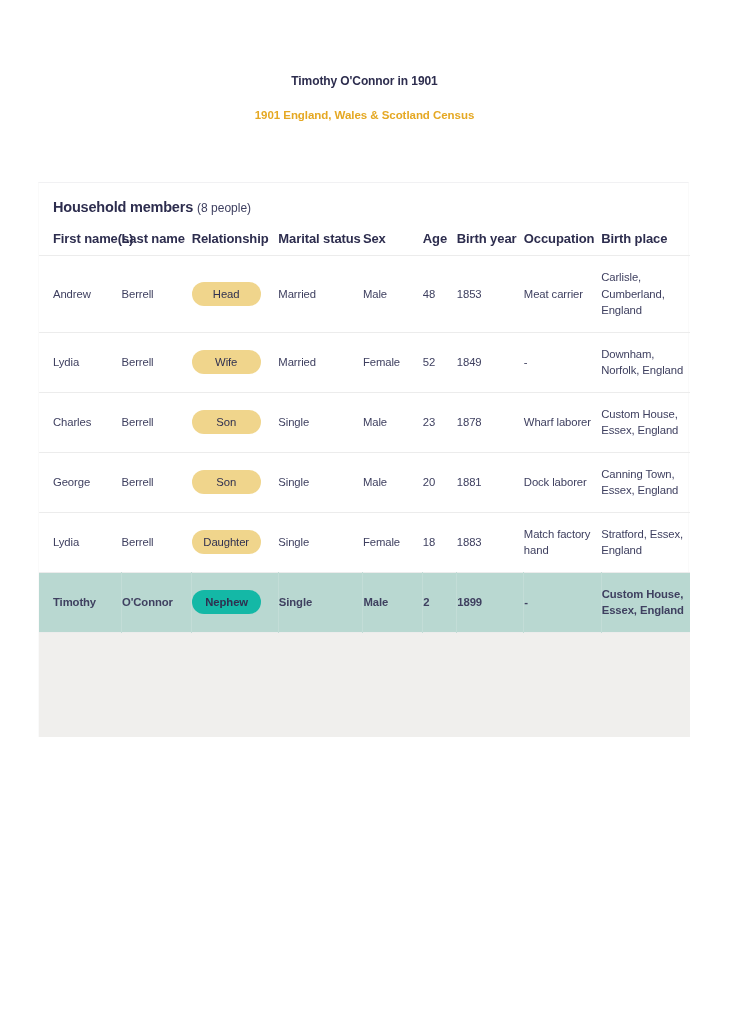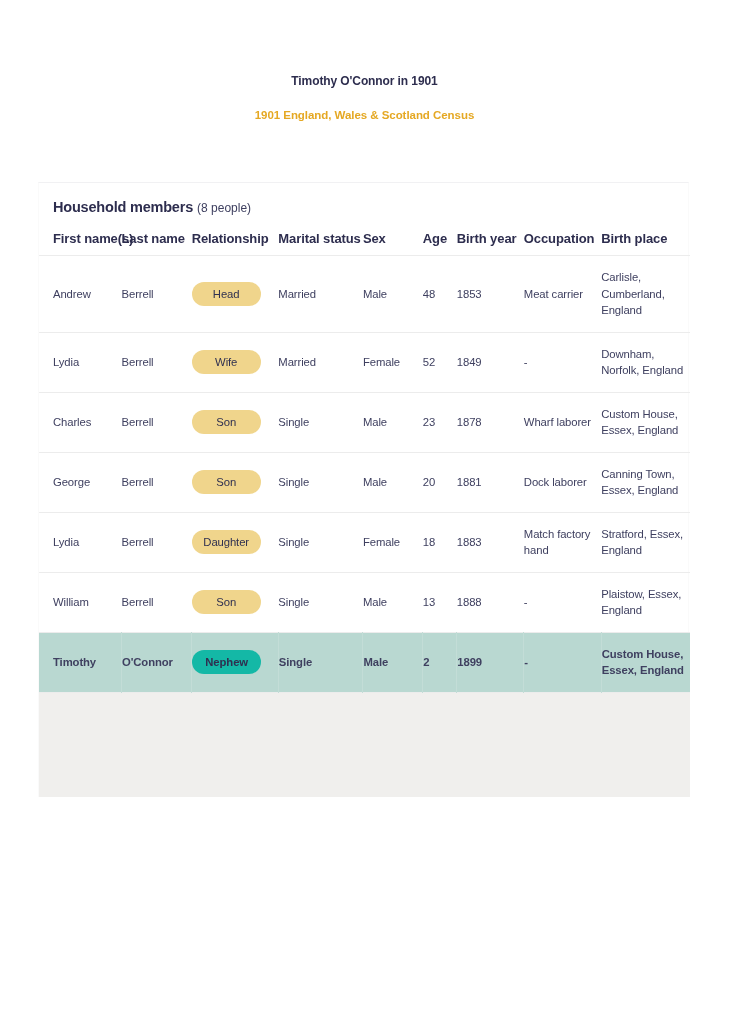--- a/index.html
+++ b/index.html
@@ -243,31 +243,20 @@
             <td class="c-first">Lydia</td>
             <td class="c-last">Berrell</td>
             <td class="c-rel"><span class="pill">Daughter</span></td>
             <td class="c-marital">Single</td>
             <td class="c-sex nowrap">Female</td>
             <td class="c-age nowrap">18</td>
             <td class="c-year nowrap">1883</td>
             <td class="c-occ">Match factory hand</td>
             <td class="c-place">Stratford, Essex, England</td>
           </tr>
-          <tr>
-            <td class="c-first">William</td>
-            <td class="c-last">Berrell</td>
-            <td class="c-rel"><span class="pill">Son</span></td>
-            <td class="c-marital">Single</td>
-            <td class="c-sex nowrap">Male</td>
-            <td class="c-age nowrap">13</td>
-            <td class="c-year nowrap">1888</td>
-            <td class="c-occ">-</td>
-            <td class="c-place">Plaistow, Essex, England</td>
-          </tr>
           <tr class="highlight">
             <td class="c-first">Timothy</td>
             <td class="c-last">O'Connor</td>
             <td class="c-rel"><span class="pill">Nephew</span></td>
             <td class="c-marital">Single</td>
             <td class="c-sex nowrap">Male</td>
             <td class="c-age nowrap">2</td>
             <td class="c-year nowrap">1899</td>
             <td class="c-occ">-</td>
             <td class="c-place">Custom House, Essex, England</td>

